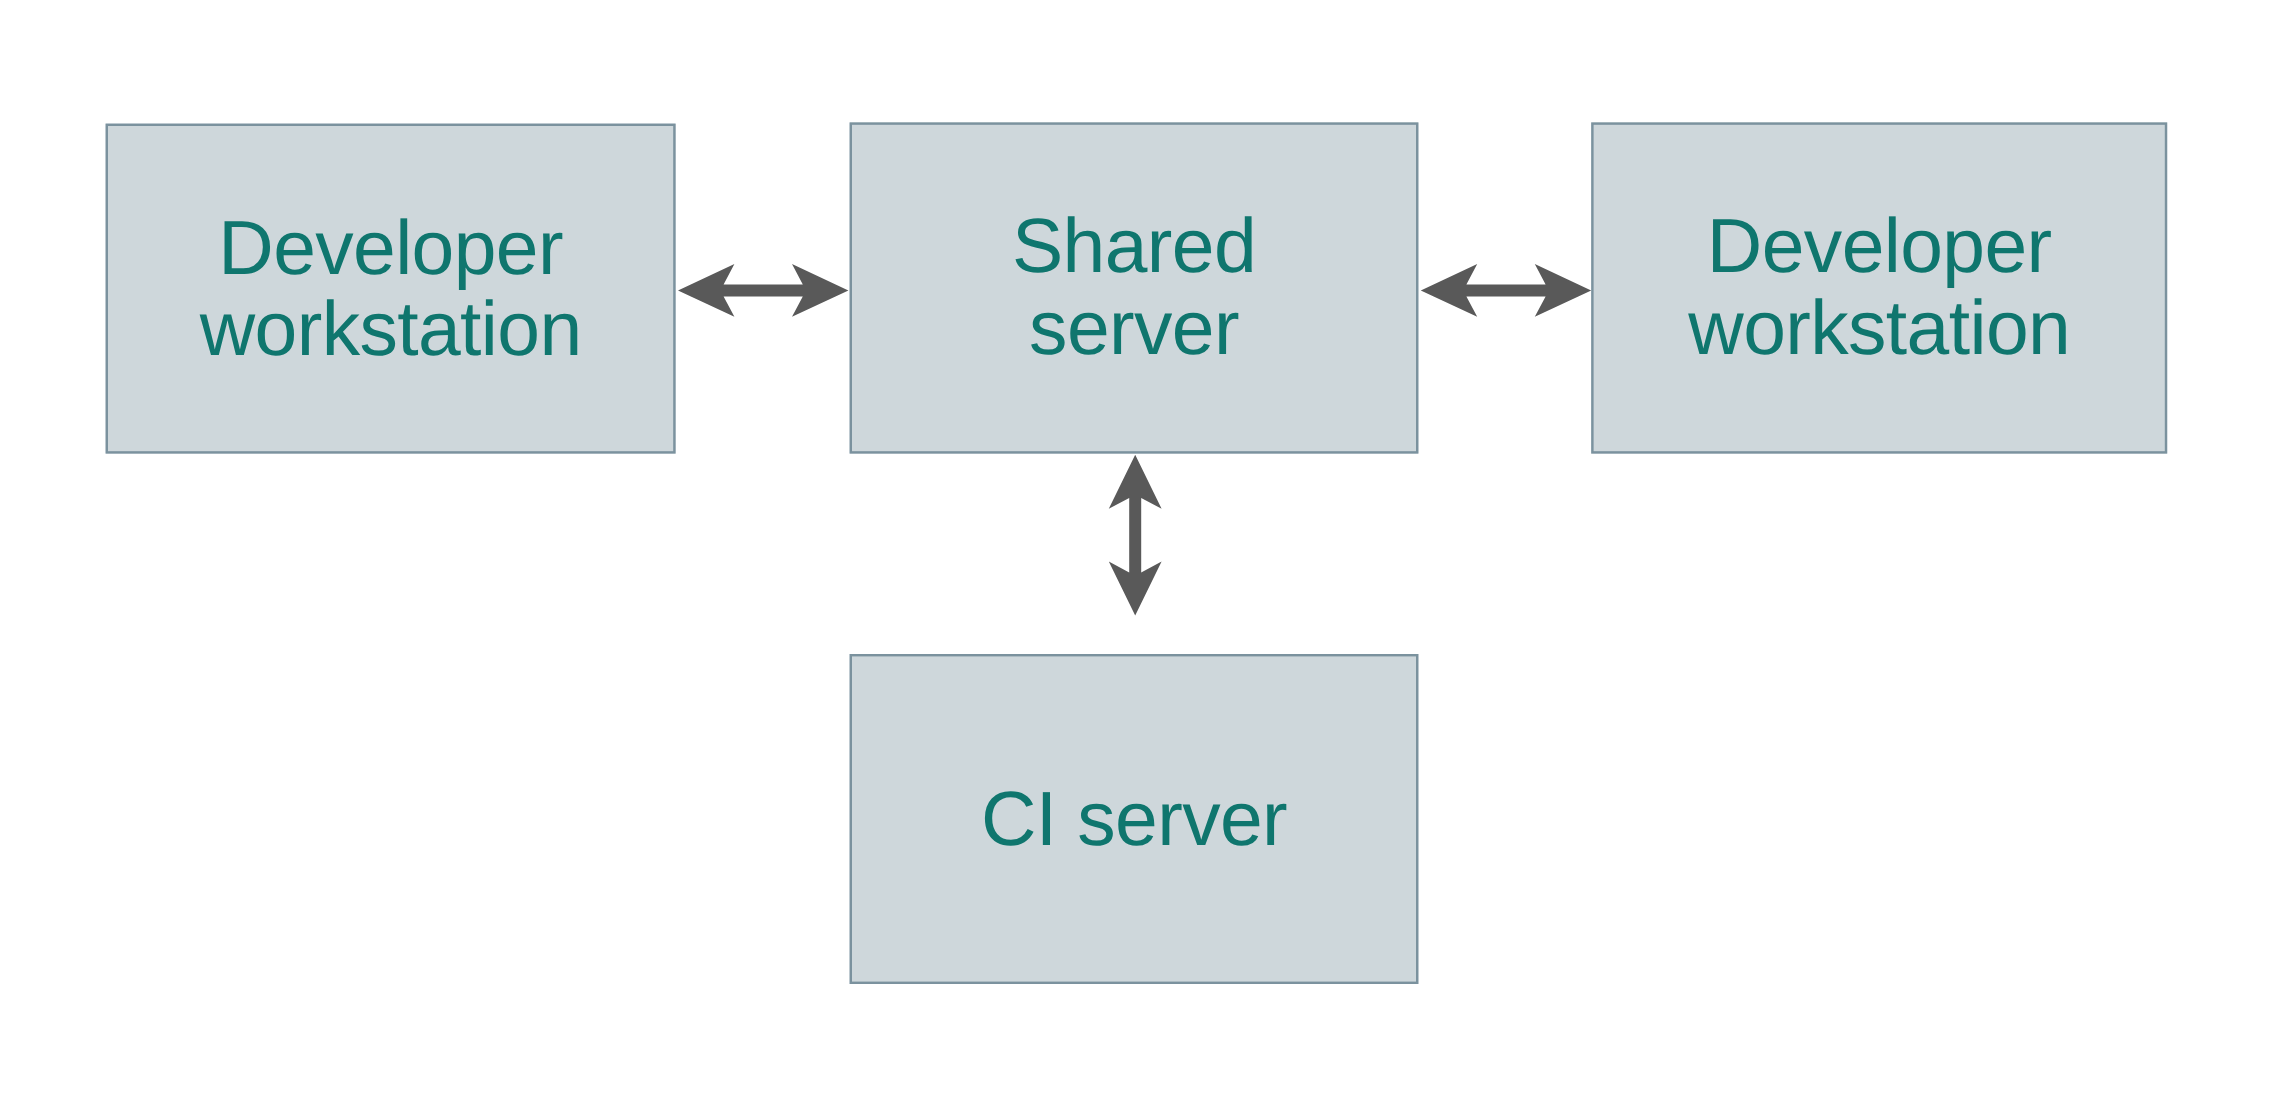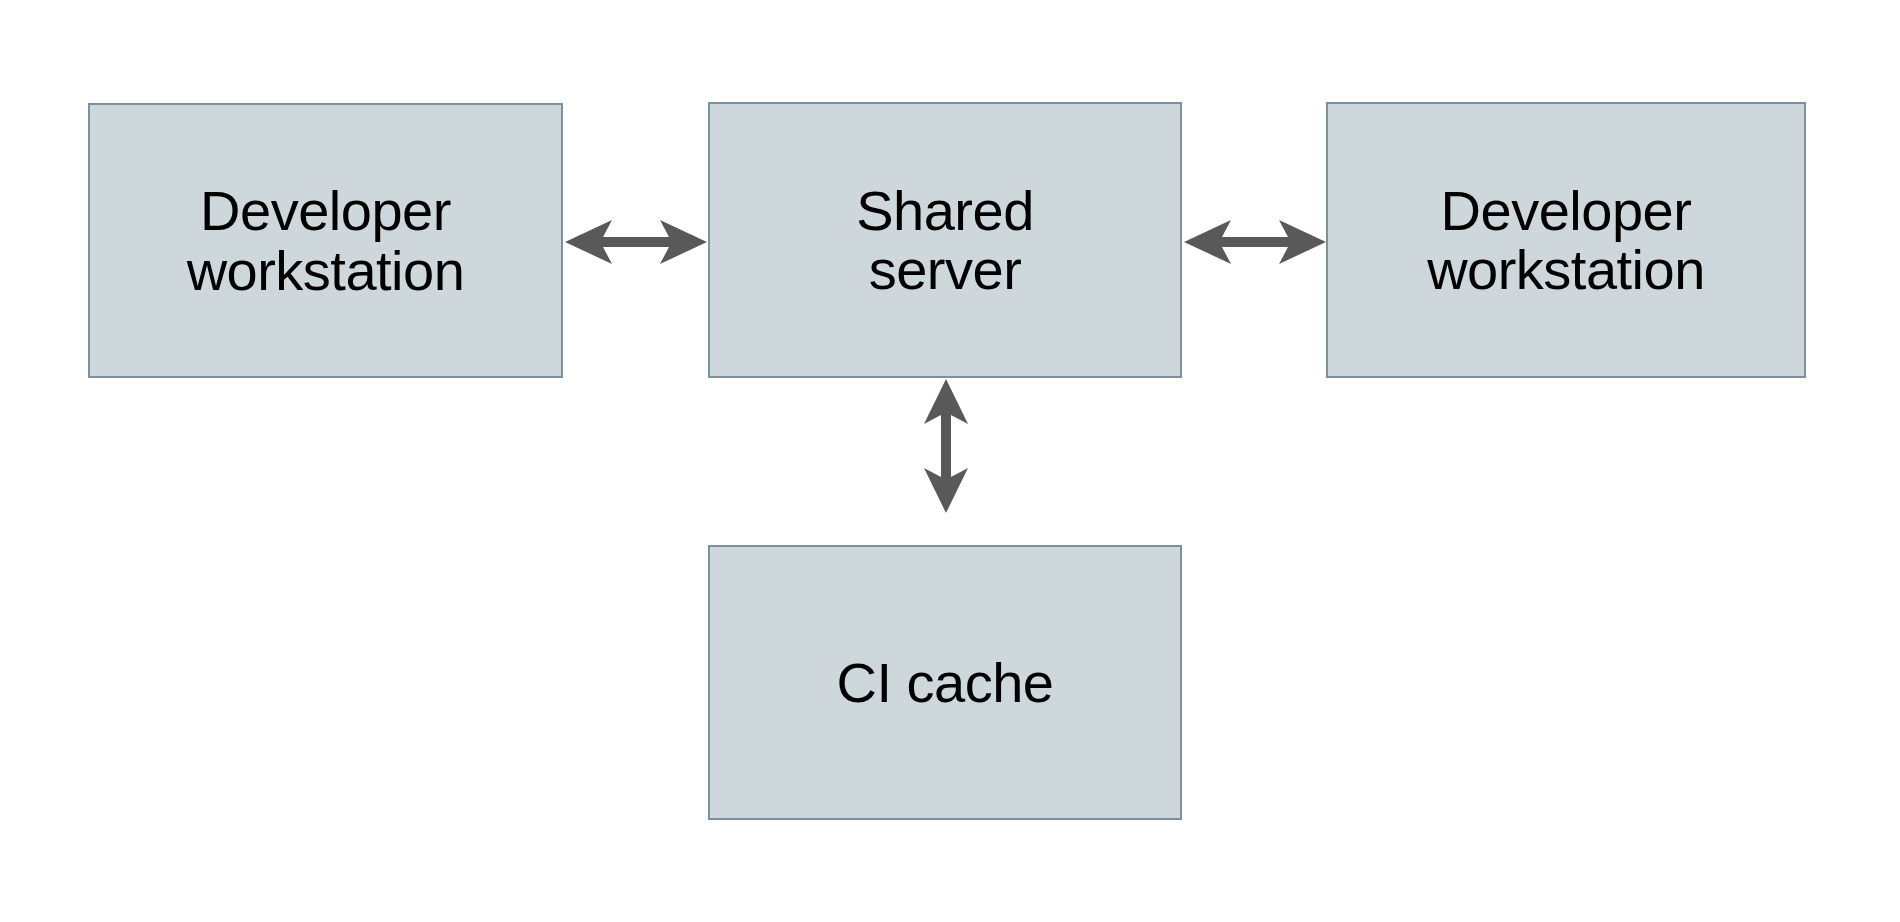--- a/index.html
+++ b/index.html
@@ -25,23 +25,23 @@
     box-sizing: border-box;
     background: #ced7db;
     border: 2px solid #7b929e;
     display: flex;
     align-items: center;
     justify-content: center;
     text-align: center;
   }
   .node-label {
     font-family: "Liberation Sans", sans-serif;
-    font-size: 56px;
+    font-size: 64px;
     line-height: 1.06;
-    color: #000000;
+    color: #0f766e;
     letter-spacing: -0.5px;
     white-space: pre-line;
     font-weight: 400;
   }
   
   .node.overflow .node-label {
     white-space: pre-line;
     width: 520px;
   }
   .edge-layer {
@@ -115,16 +115,16 @@
     <span class="node-label">Shared
 server</span>
   </div>
 
   <div class="node overflow" style="left:1326px; top:102px; width:480px; height:276px;">
     <span class="node-label">Developer
 workstation</span>
   </div>
 
   <div class="node" style="left:708px; top:545px; width:474px; height:275px;">
-    <span class="node-label">CI cache</span>
+    <span class="node-label">CI server</span>
   </div>
 
 </div>
 
 </body></html>

